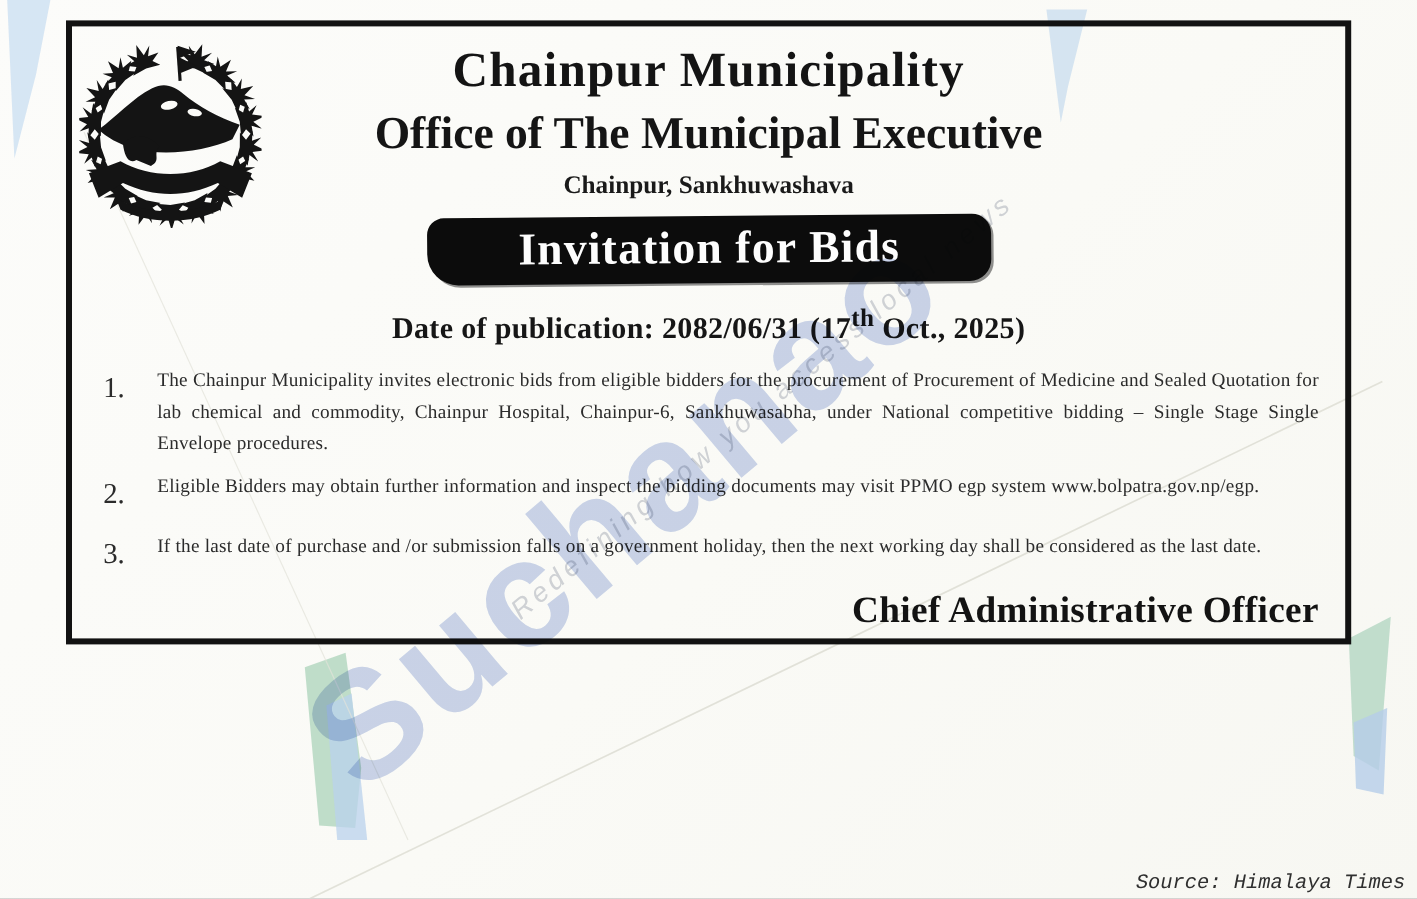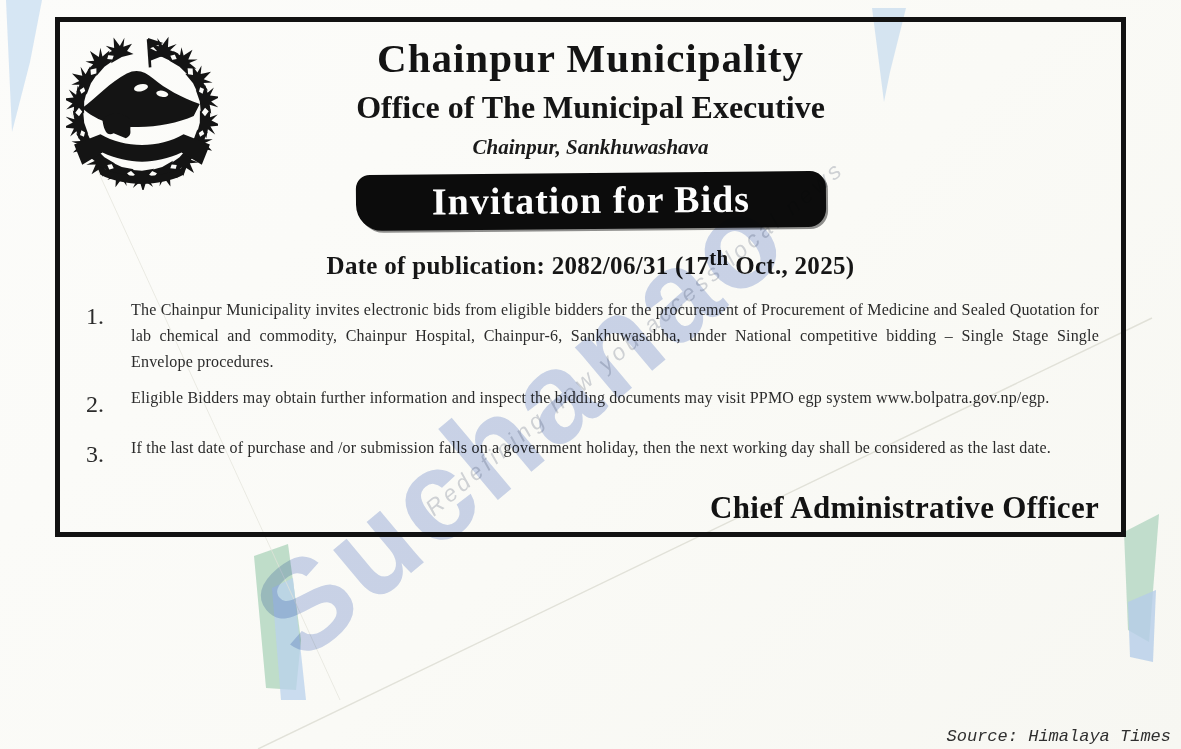--- a/index.html
+++ b/index.html
@@ -26,22 +26,22 @@
     color:#aeb4bf; opacity:.55; transform:rotate(-40deg);
     mix-blend-mode:multiply; pointer-events:none; white-space:nowrap;
   }
   .frame {
     position:absolute; left:55px; top:17px; width:1071px; height:520px;
     border:5px solid #121212; z-index:2; background:transparent;
   }
   .emblem { position:absolute; left:6px; top:8px; width:152px; height:160px; }
   .hdr { text-align:center; padding-top:12px; }
   .h1 { font-size:41px; font-weight:bold; letter-spacing:1px; color:#141414; }
-  .h2 { font-size:32px; font-weight:bold; margin-top:7px; color:#151515; }
-  .h3 { font-size:21px; font-weight:bold; margin-top:9px; color:#1a1a1a;font-style:italic; }
+  .h2 { font-size:38px; font-weight:bold; margin-top:7px; color:#151515; }
+  .h3 { font-size:21px; font-weight:bold; margin-top:9px; color:#1a1a1a; }
   .banner {
     margin:13px auto 0 auto; width:470px; height:56px;
     background:#0c0c0c; color:#fdfdfd; text-align:center;
     font-size:38px; font-weight:bold; line-height:54px;
     border-radius:14px 16px 18px 26px; transform:rotate(-0.5deg);
     box-shadow:2px 2px 0 rgba(10,10,10,.45);
     letter-spacing:1px;
   }
   .pubdate { text-align:center; margin-top:17px; font-size:25px; font-weight:bold; color:#161616; letter-spacing:.3px; }
   .pubdate sup { font-size:21px; }

